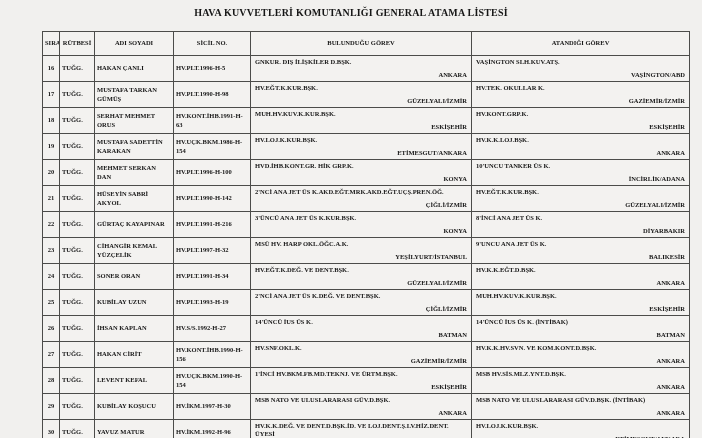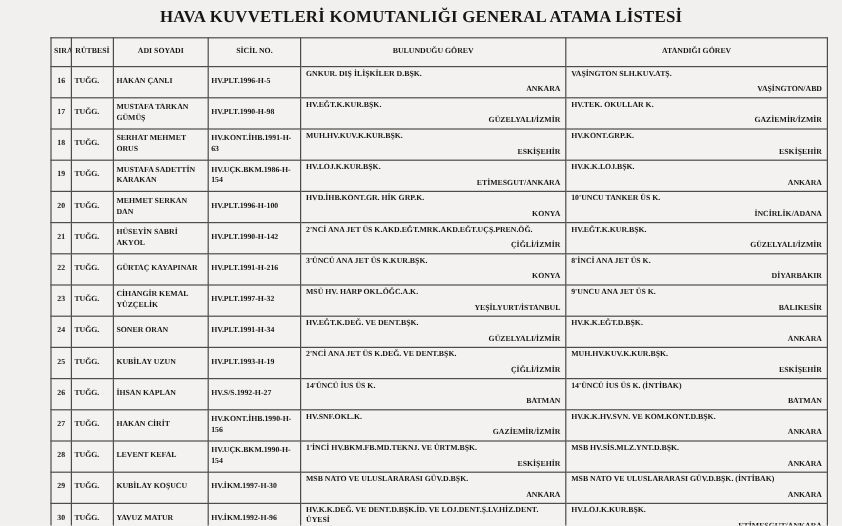--- a/index.html
+++ b/index.html
@@ -6,21 +6,21 @@
   body{
     width:702px;height:438px;
     background:#f1f0ee;
     font-family:"Liberation Serif","DejaVu Serif",serif;
     color:#161616;
     overflow:hidden;
   }
   .page{position:relative;width:702px;height:438px;}
   .doc-title{
     position:absolute;top:7px;left:0;width:100%;
-    text-align:center;font-size:14px;font-weight:bold;
+    text-align:center;font-size:10px;font-weight:bold;
     letter-spacing:.2px;white-space:nowrap;
   }
   table.atama{
     position:absolute;left:42px;top:31px;
     width:647px;border-collapse:collapse;table-layout:fixed;
     background:#f3f2f0;
   }
   table.atama th, table.atama td{
     border:1px solid #4c4c4a;
     font-size:6.5px;font-weight:bold;line-height:1.25;

